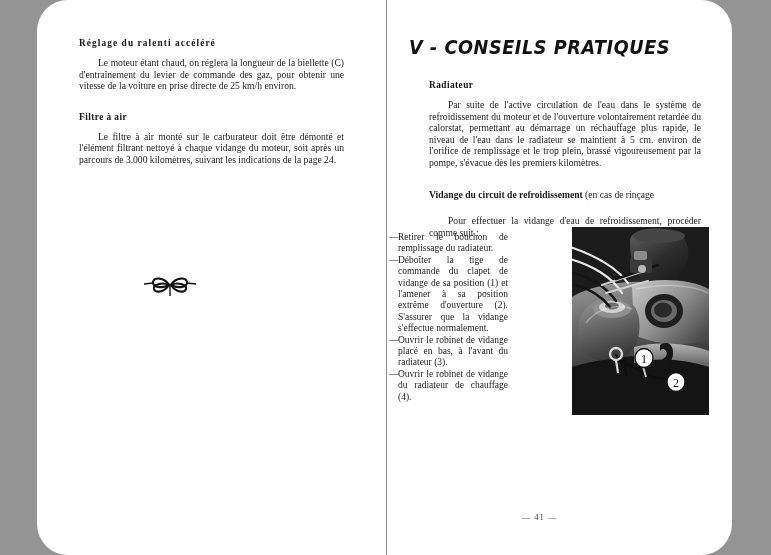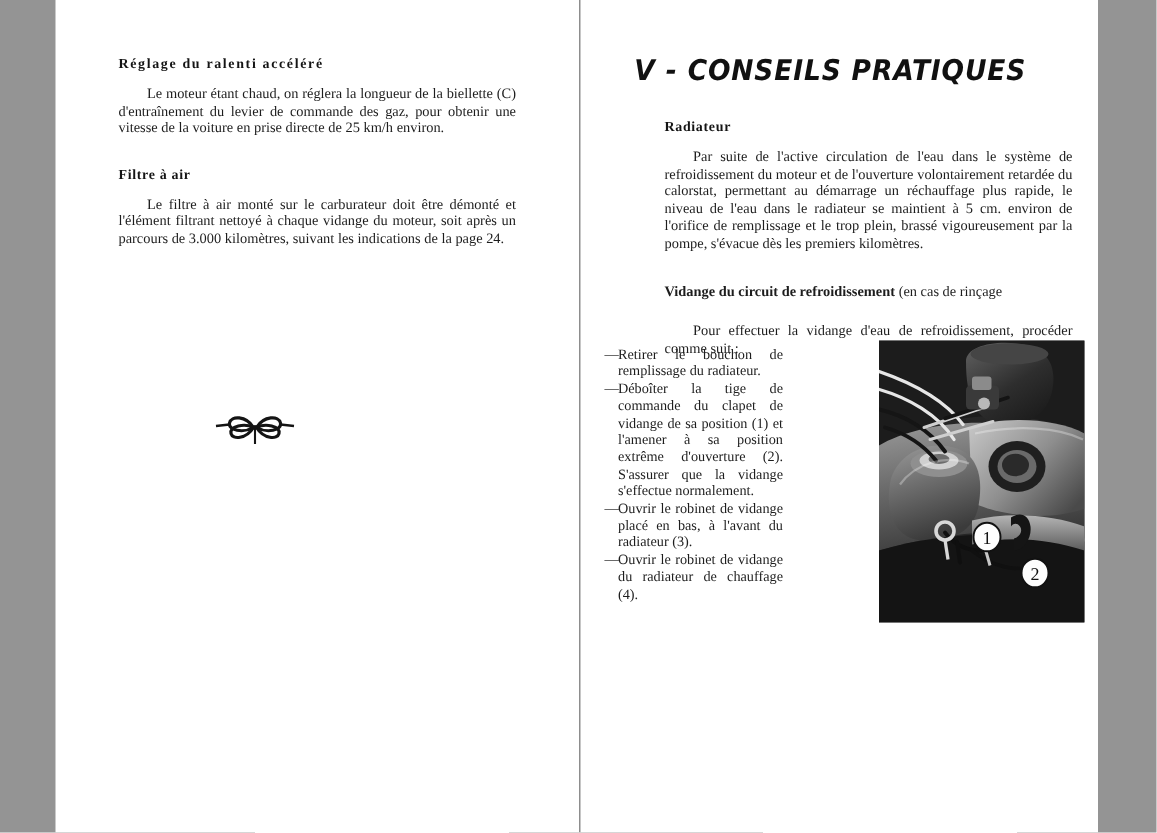--- a/index.html
+++ b/index.html
@@ -8,30 +8,31 @@
     background:#949494;
     font-family:"Liberation Serif",serif;
     overflow:hidden;
     position:relative;
   }
   #scan{
     position:absolute;left:37px;top:0;
     width:695px;height:555px;
     background:#ffffff;
     overflow:hidden;
+    border-radius:31px;
   }
   
   #gutter{
     position:absolute;left:349px;top:0;
     width:1px;height:555px;
     background:#8d8d8d;
   }
   .page{position:absolute;top:0;height:555px;}
   #page-left{left:0;width:349px;}
-  #page-right{left:344px;width:345px;}
+  #page-right{left:330px;width:345px;}
 
   .txt{
     color:#1a1a1a;
     -webkit-font-smoothing:none;
   }
   
   .sec-head{
     font-weight:bold;
     font-size:9.3px;
     letter-spacing:.45px;
@@ -289,15 +290,16 @@
           <ellipse cx="72" cy="131" rx="9" ry="9.5" fill="#fdfdfd" stroke="#111" stroke-width="1.3"></ellipse>
           <text x="72" y="135.5" font-family="Liberation Serif, serif" font-size="12" text-anchor="middle" fill="#111">1</text>
         </g>
         <g>
           <ellipse cx="104" cy="155" rx="9" ry="9.5" fill="#fdfdfd" stroke="#111" stroke-width="1.3"></ellipse>
           <text x="104" y="159.5" font-family="Liberation Serif, serif" font-size="12" text-anchor="middle" fill="#111">2</text>
         </g>
       </svg>
     </div>
 
+    <div class="folio-r txt">— 41 —</div>
   </div>
 
 </div>
 
 </body></html>

